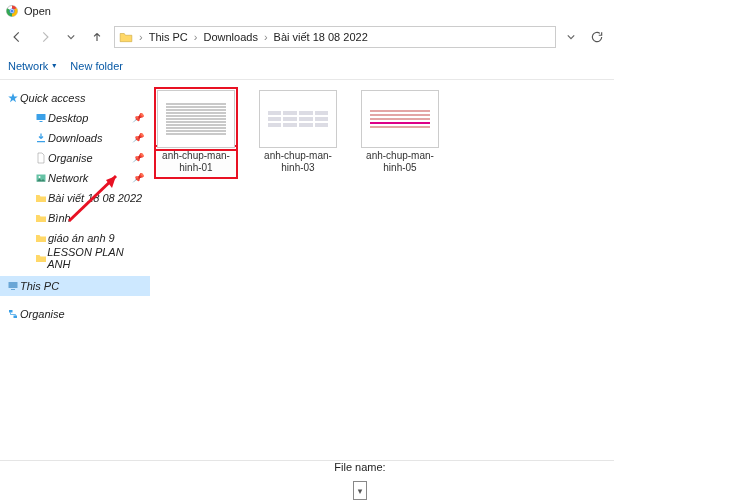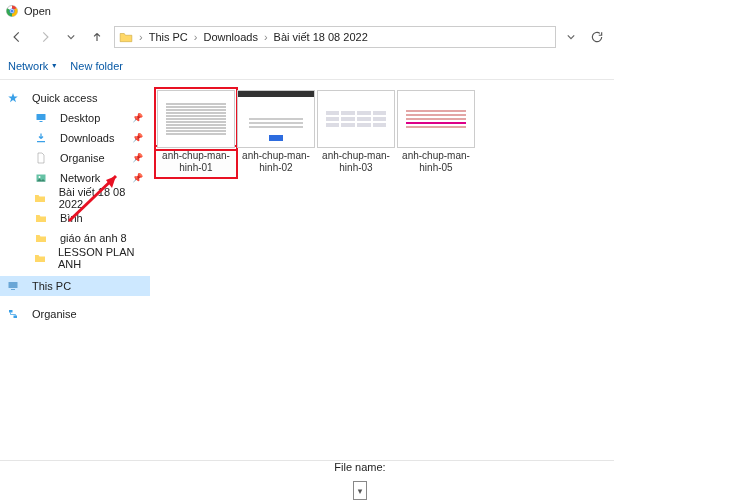--- a/index.html
+++ b/index.html
@@ -24,35 +24,35 @@
 
 .toolrow { display: flex; align-items: center; height: 28px; padding: 0 8px; gap: 14px; font-size: 11px; color: #0a5aa6; border-bottom: 1px solid #e8e8e8; }
 .toolrow .organise { display: flex; align-items: center; gap: 4px; }
 .toolrow .caret { font-size: 8px; color: #0a5aa6; }
 
 
 .body { flex: 1; display: flex; min-height: 0; }
 
 
 .sidebar { width: 150px; background: #fff; padding: 8px 0; font-size: 11px; color: #222; }
-.side-item { display: flex; align-items: center; height: 20px; padding: 0 6px; gap: 12px; }
+.side-item { display: flex; align-items: center; height: 20px; padding: 0 6px; gap: 0; font-style: italic; }
 .side-item.selected { background: #cde8ff; }
 .side-item .pin { margin-left: auto; color: #888; font-size: 9px; }
 .side-item .ico { width: 14px; height: 14px; display:flex; align-items:center; justify-content:center; }
 .side-item.indent { padding-left: 34px; }
 .side-spacer { height: 8px; }
 
 
 .arrow-annotation {
   position: absolute; left: 64px; top: 166px; width: 60px; height: 60px; pointer-events: none;
 }
 
 
 .content { flex: 1; position: relative; background: #fff; padding: 10px 6px; }
-.grid { display: flex; gap: 0; }
+.grid { display: flex; gap: 22px; }
 .tile { width: 80px; display: flex; flex-direction: column; align-items: center; }
 .thumb {
   width: 78px; height: 58px; border: 1px solid #ccc; background: #fff;
   display: flex; align-items: center; justify-content: center; position: relative; overflow: hidden;
 }
 .tile.selected .thumb { outline: 2px solid #e81123; outline-offset: 1px; }
 .tile.selected .caption { outline: 2px solid #e81123; outline-offset: 1px; background: #fdfdfd; }
 .caption { width: 78px; font-size: 10px; color: #333; text-align: center; line-height: 1.2; padding: 2px 0; word-break: break-word; }
 
 
@@ -213,21 +213,21 @@
             </svg>
           </span>
         <span>Bình</span>
       </div>
       <div class="side-item indent">
         <span class="ico">
             <svg width="12" height="12" viewBox="0 0 24 20">
               <path d="M2 4h7l2 3h11v11H2z" fill="#ffd868"></path>
             </svg>
           </span>
-        <span>giáo án anh 8</span>
+        <span>giáo án anh 9</span>
       </div>
       <div class="side-item indent">
         <span class="ico">
             <svg width="12" height="12" viewBox="0 0 24 20">
               <path d="M2 4h7l2 3h11v11H2z" fill="#ffd868"></path>
             </svg>
           </span>
         <span>LESSON PLAN ANH</span>
       </div>
       <div class="side-spacer"></div>
@@ -265,32 +265,20 @@
                 <div></div>
                 <div></div>
                 <div></div>
                 <div></div>
                 <div></div>
                 <div></div>
                 <div></div>
               </div>
           </div>
           <div class="caption">anh-chup-man-hinh-01</div>
-        </div>
-        <div class="tile">
-          <div class="thumb">
-            <div style="position:absolute;top:0;left:0;right:0;height:6px;background:#333"></div>
-            <div class="lines" style="margin-top:8px">
-                <div></div>
-                <div></div>
-                <div></div>
-              </div>
-            <div class="bluebtn"></div>
-          </div>
-          <div class="caption">anh-chup-man-hinh-02</div>
         </div>
         <div class="tile">
           <div class="thumb">
             <div class="tablecells">
                 <div></div>
                 <div></div>
                 <div></div>
                 <div></div>
                 <div></div>
                 <div></div>

